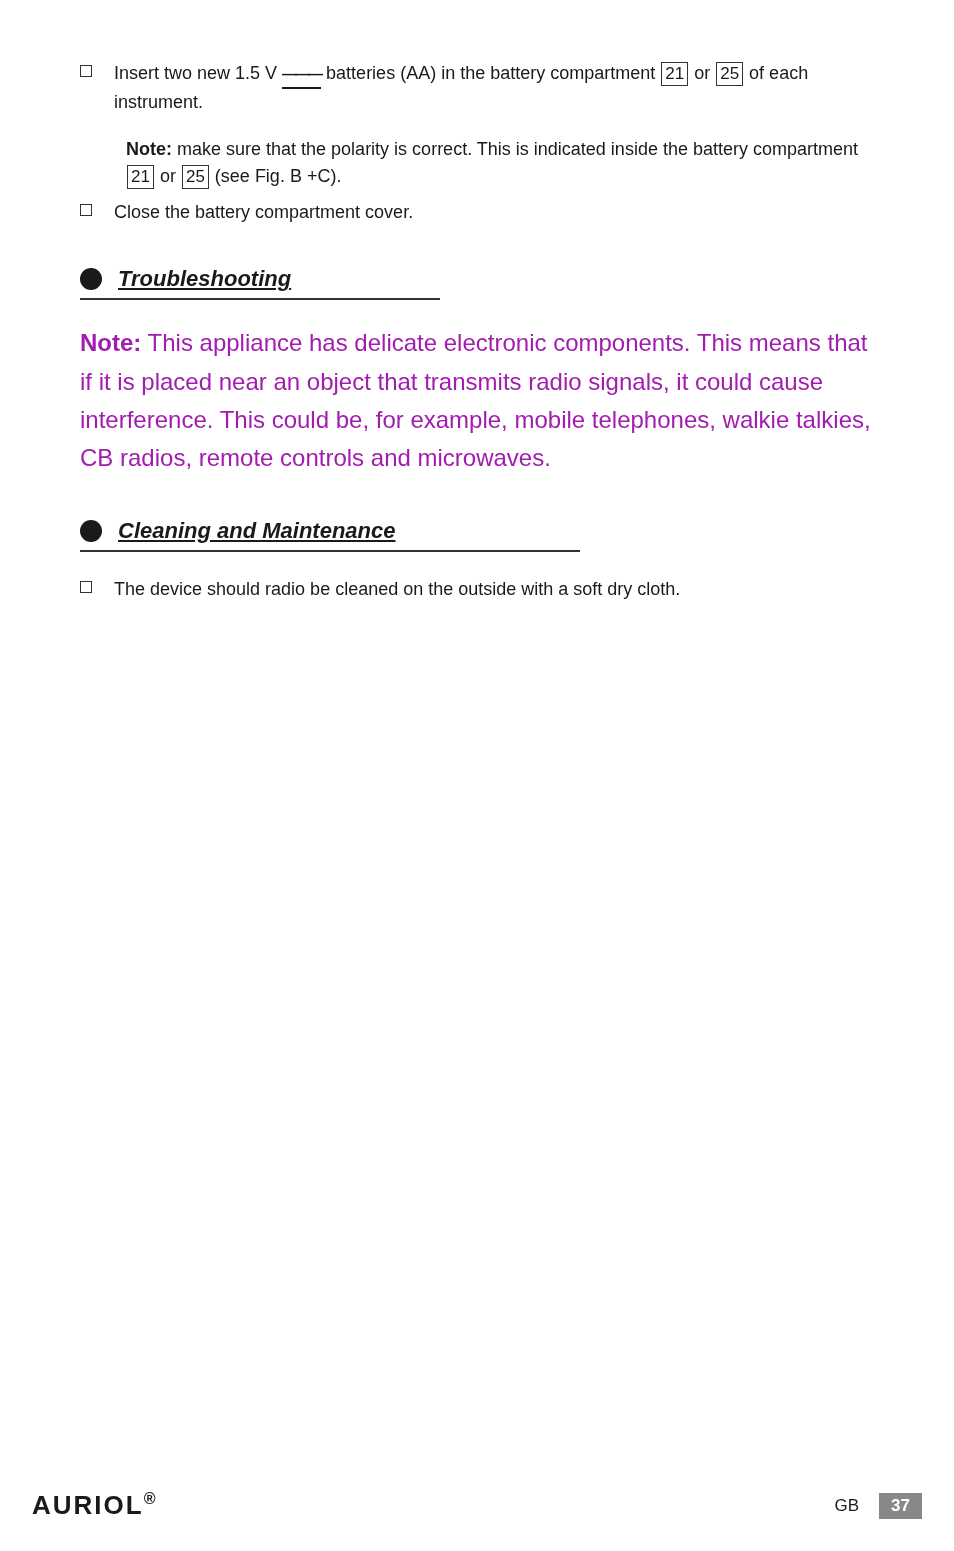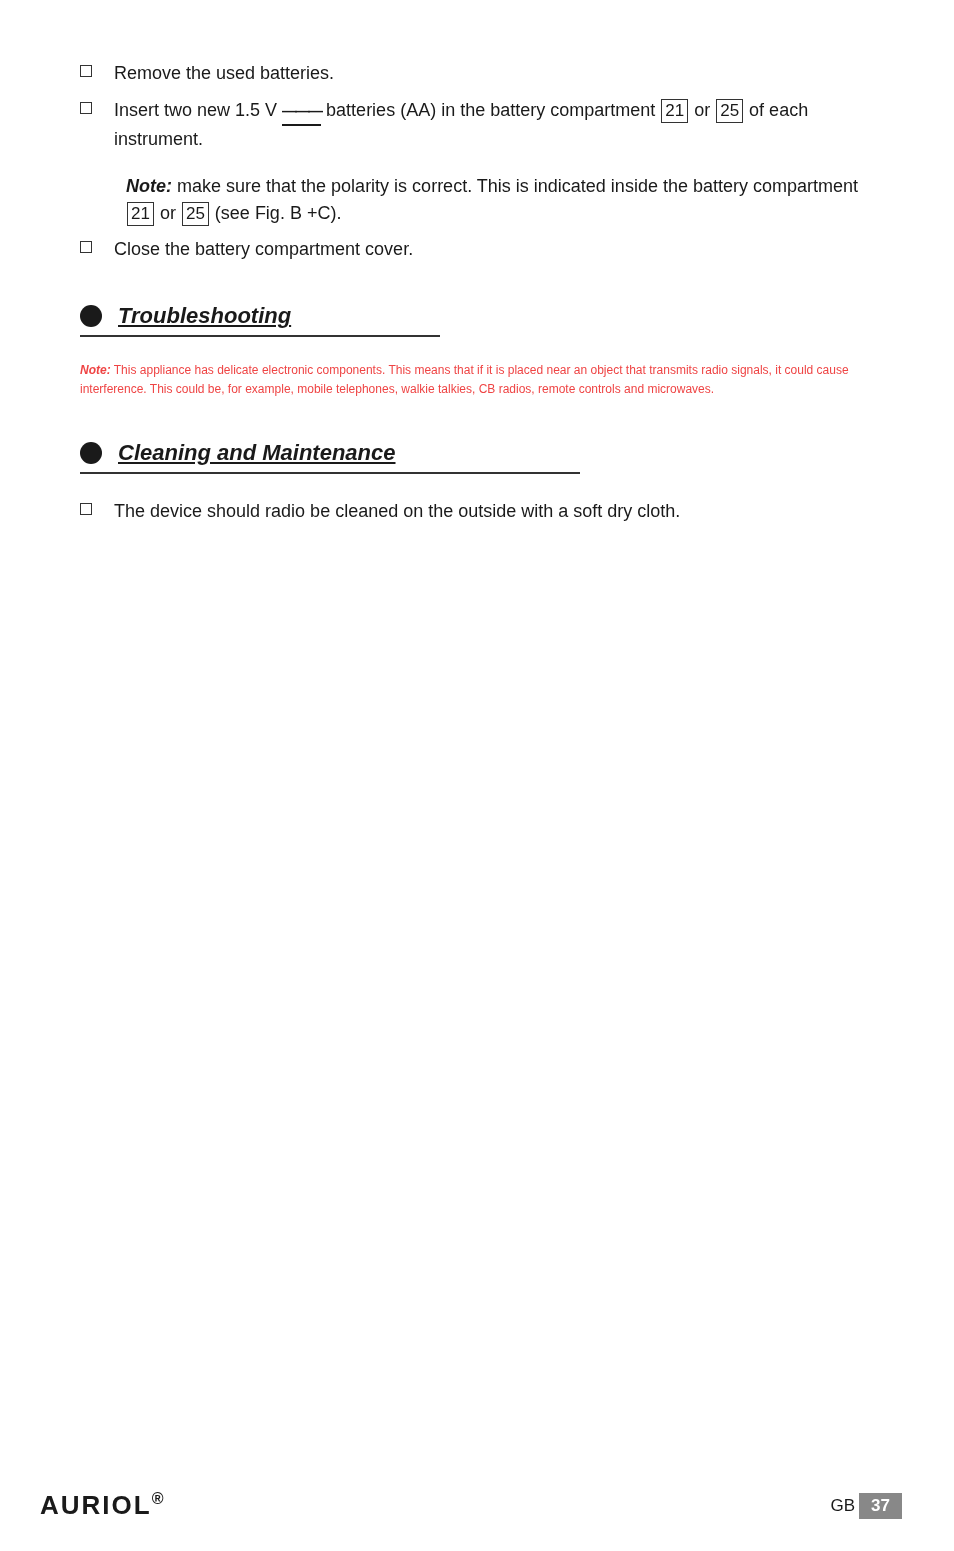--- a/index.html
+++ b/index.html
@@ -61,21 +61,20 @@
       margin-left: 46px;
       margin-top: 8px;
       margin-bottom: 8px;
       font-size: 18px;
       line-height: 1.55;
       color: #1a1a1a;
     }
 
     .note-bold {
       font-weight: bold;
-      font-style: italic;
     }
 
     .section-heading-wrapper {
       display: flex;
       align-items: center;
       margin-top: 40px;
       margin-bottom: 6px;
     }
 
     .section-dot {
@@ -97,34 +96,34 @@
 
     .section-divider {
       border: none;
       border-top: 2px solid #333;
       margin-top: 4px;
       margin-bottom: 24px;
       width: 360px;
     }
 
     .section-note {
-      font-size: 12px;
+      font-size: 24px;
       line-height: 1.6;
-      color: #ef4444;
+      color: #a21caf;
       margin-bottom: 28px;
     }
 
     .footer {
       position: absolute;
       bottom: 30px;
       left: 0;
-      right: 12px;
+      right: 0;
       display: flex;
       align-items: center;
-      padding: 0 40px;
+      padding: 0 32px;
     }
 
     .brand-logo {
       font-size: 26px;
       font-weight: bold;
       letter-spacing: 2px;
       color: #1a1a1a;
       font-family: Arial Black, Arial, sans-serif;
     }
 
@@ -132,21 +131,21 @@
       font-size: 16px;
       vertical-align: super;
     }
 
     .footer-page-info {
       margin-left: auto;
       display: flex;
       align-items: center;
       font-size: 17px;
       color: #1a1a1a;
-      gap: 4px;
+      gap: 20px;
     }
 
     .page-number-box {
       background-color: #888;
       color: #fff;
       padding: 3px 12px;
       font-size: 17px;
       font-weight: bold;
     }
 
@@ -162,24 +161,20 @@
     .cleaning-section-divider {
       width: 500px;
     }
   </style>
 </head>
 <body>
 
 <div class="page-container">
 
   <ul class="bullet-list">
-    <li>
-      <span class="bullet-square"></span>
-      <span>Remove the used batteries.</span>
-    </li>
     <li>
       <span class="bullet-square"></span>
       <span>
         Insert two new 1.5 V <span class="dc-symbol">———</span> batteries (AA) in the battery compartment <span class="ref-box">21</span> or <span class="ref-box">25</span> of each instrument.
       </span>
     </li>
   </ul>
 
   <div class="note-text">
     <span class="note-bold">Note:</span>

